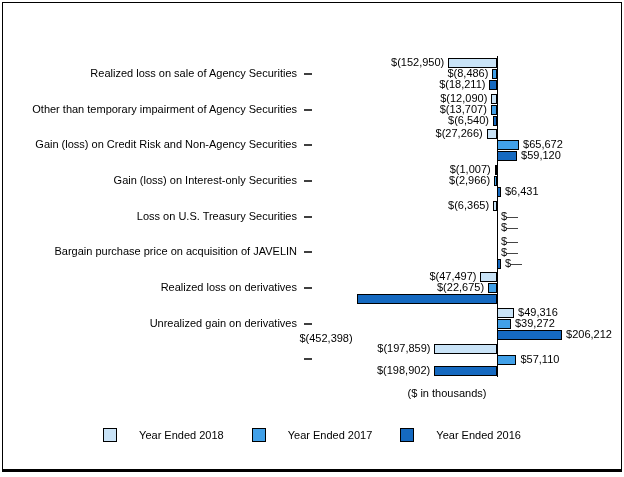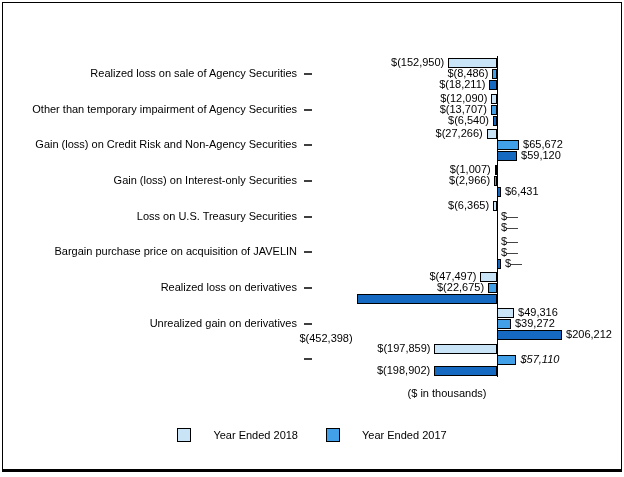--- a/index.html
+++ b/index.html
@@ -169,29 +169,33 @@
         <div class="bar" style="top: 304.9px; height: 8px; width: 15.0813px; background: rgb(201, 227, 247); left: 494px;"></div>
         <div class="value-label" style="top: 303.9px; left: 515.081px;">$49,316</div>
         <div class="bar" style="top: 315.9px; height: 8px; width: 12.0098px; background: rgb(65, 160, 232); left: 494px;"></div>
         <div class="value-label" style="top: 314.9px; left: 512.01px;">$39,272</div>
         <div class="bar" style="top: 326.9px; height: 8px; width: 63.0618px; background: rgb(21, 105, 192); left: 494px;"></div>
         <div class="value-label" style="top: 325.9px; left: 563.062px;">$206,212</div>
         <div class="axis-tick" style="left: 301px; width: 8px; top: 355.45px;"></div>
         <div class="bar" style="top: 340.6px; height: 8px; width: 60.5073px; background: rgb(201, 227, 247); left: 431.493px;"></div>
         <div class="value-label" style="top: 339.6px; right: 190.507px;">$(197,859)</div>
         <div class="bar" style="top: 351.6px; height: 8px; width: 17.4648px; background: rgb(65, 160, 232); left: 494px;"></div>
-        <div class="value-label" style="top: 350.6px; left: 517.465px; font-style: italic;">$57,110</div>
+        <div class="value-label" style="top: 350.6px; left: 517.465px;">$57,110</div>
         <div class="bar" style="top: 362.6px; height: 8px; width: 60.8263px; background: rgb(21, 105, 192); left: 431.174px;"></div>
         <div class="value-label" style="top: 361.6px; right: 190.826px; padding-left: 8px;">$(198,902)</div>
       </div>
     <div class="axis-note" style="left:314px; top:384px; width:260px;">($ in thousands)</div>
     <div class="legend">
         <div class="legend-item">
           <span class="legend-swatch" style="background: rgb(201, 227, 247);"></span>
           <span class="legend-label">Year Ended 2018</span>
         </div>
         <div class="legend-item">
           <span class="legend-swatch" style="background: rgb(65, 160, 232);"></span>
           <span class="legend-label">Year Ended 2017</span>
         </div>
+        <div class="legend-item">
+          <span class="legend-swatch" style="background: rgb(21, 105, 192);"></span>
+          <span class="legend-label">Year Ended 2016</span>
+        </div>
       </div>
   </div>
 </div>
 
 </body></html>

